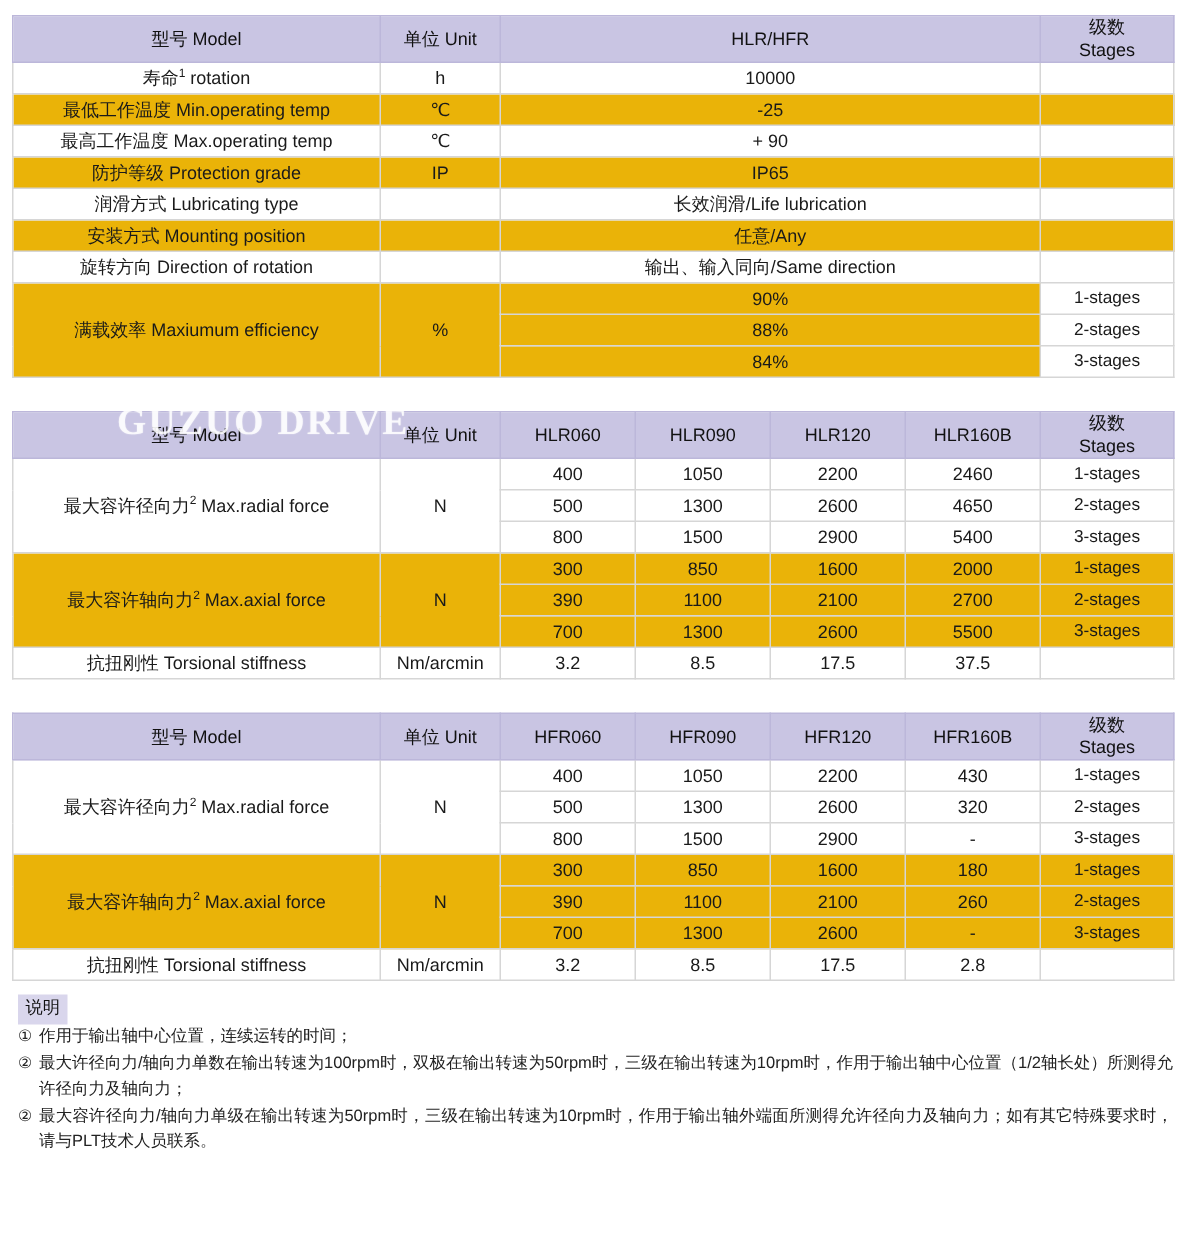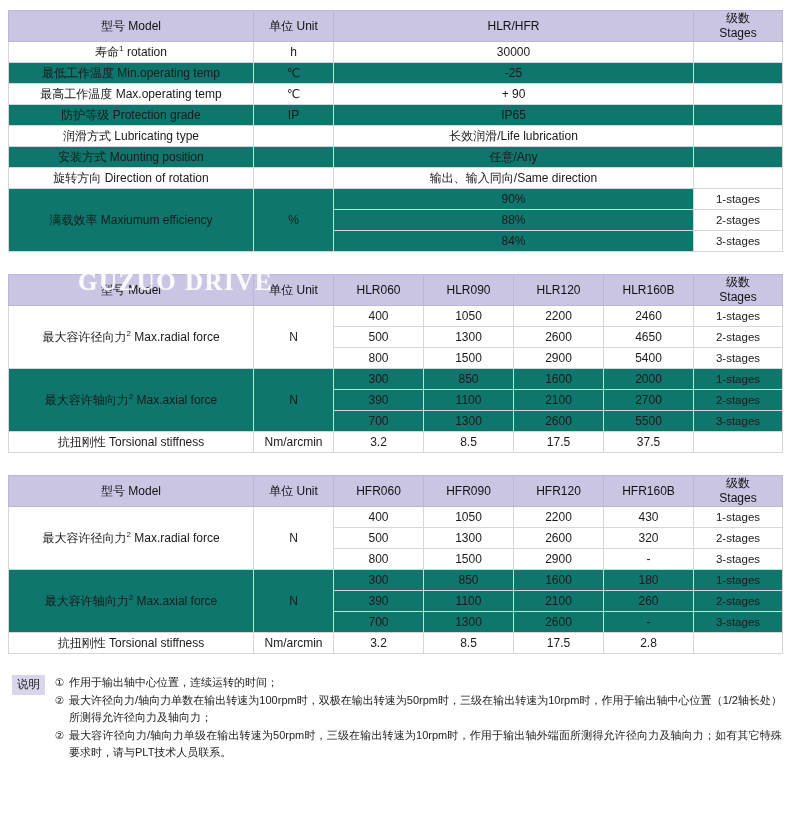--- a/index.html
+++ b/index.html
@@ -66,36 +66,37 @@
   }
   .hdr-stages {
     line-height: 1.35;
   }
   .rowlabel {
     text-align: center;
     padding: 3px 6px;
     font-size: 12px;
   }
   .white { background: #ffffff; }
-  .gray  { background: #0f766e; }
+  .gray  { background: #eab308; }
   .val { font-size: 12px; }
   .unit { font-size: 12px; }
   .stage { font-size: 11.5px; }
   .sup { font-size: 8px; vertical-align: super; }
   .gap-md { height: 22px; }
 
   
   .notes {
-    margin-top: 20px;
+    margin-top: 8px;
     display: flex;
     align-items: flex-start;
     font-size: 11px;
     line-height: 1.55;
     color: #222;
     padding-left: 4px;
+    flex-direction: column;
   }
   .notes-title {
     flex: 0 0 auto;
     background: #d9d6ec;
     color: #111;
     font-size: 11.5px;
     padding: 1px 5px;
     margin-right: 10px;
     margin-top: 1px;
     white-space: nowrap;
@@ -150,21 +151,21 @@
         <th class="hdr hdr-stages">
           <div>级数</div>
           <div>Stages</div>
         </th>
       </tr>
     </thead>
     <tbody>
       <tr>
         <td class="rowlabel white"><span>寿命</span><span class="sup">1</span><span> rotation</span></td>
         <td class="unit white">h</td>
-        <td class="val white">30000</td>
+        <td class="val white">10000</td>
         <td class="stage white"></td>
       </tr>
       <tr>
         <td class="rowlabel gray">最低工作温度 Min.operating temp</td>
         <td class="unit gray">℃</td>
         <td class="val gray">-25</td>
         <td class="stage gray"></td>
       </tr>
       <tr>
         <td class="rowlabel white">最高工作温度 Max.operating temp</td>

